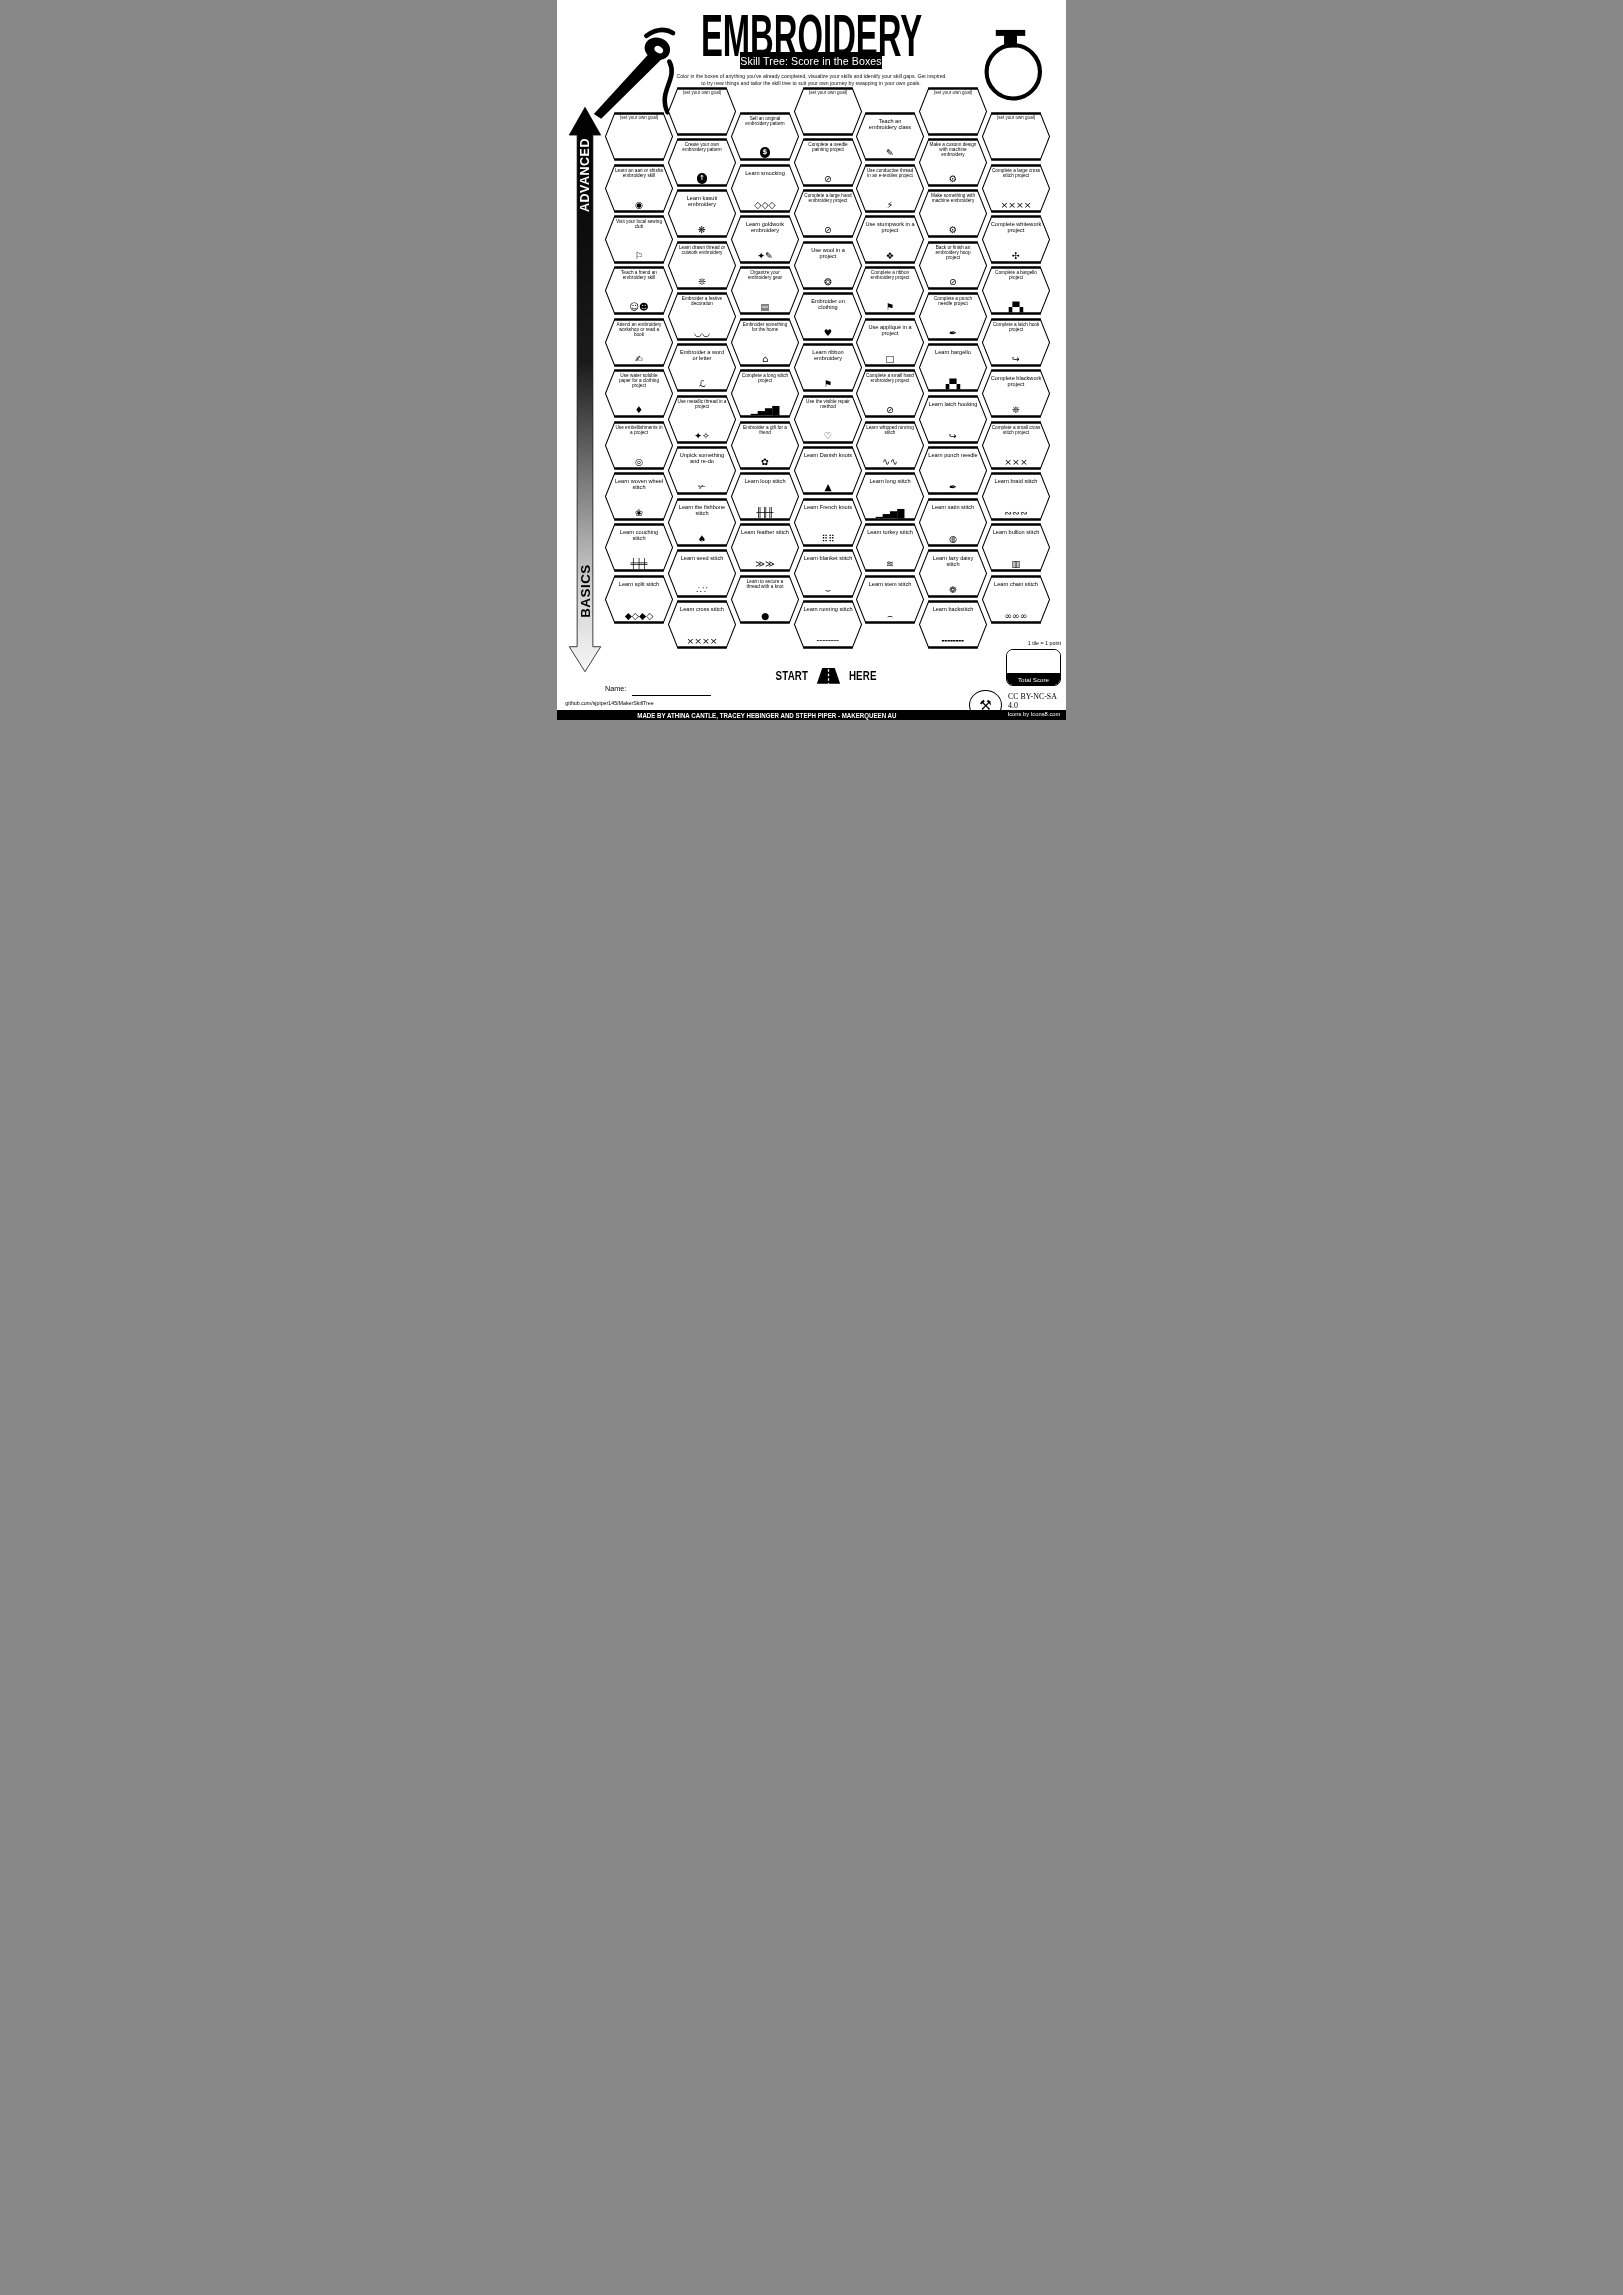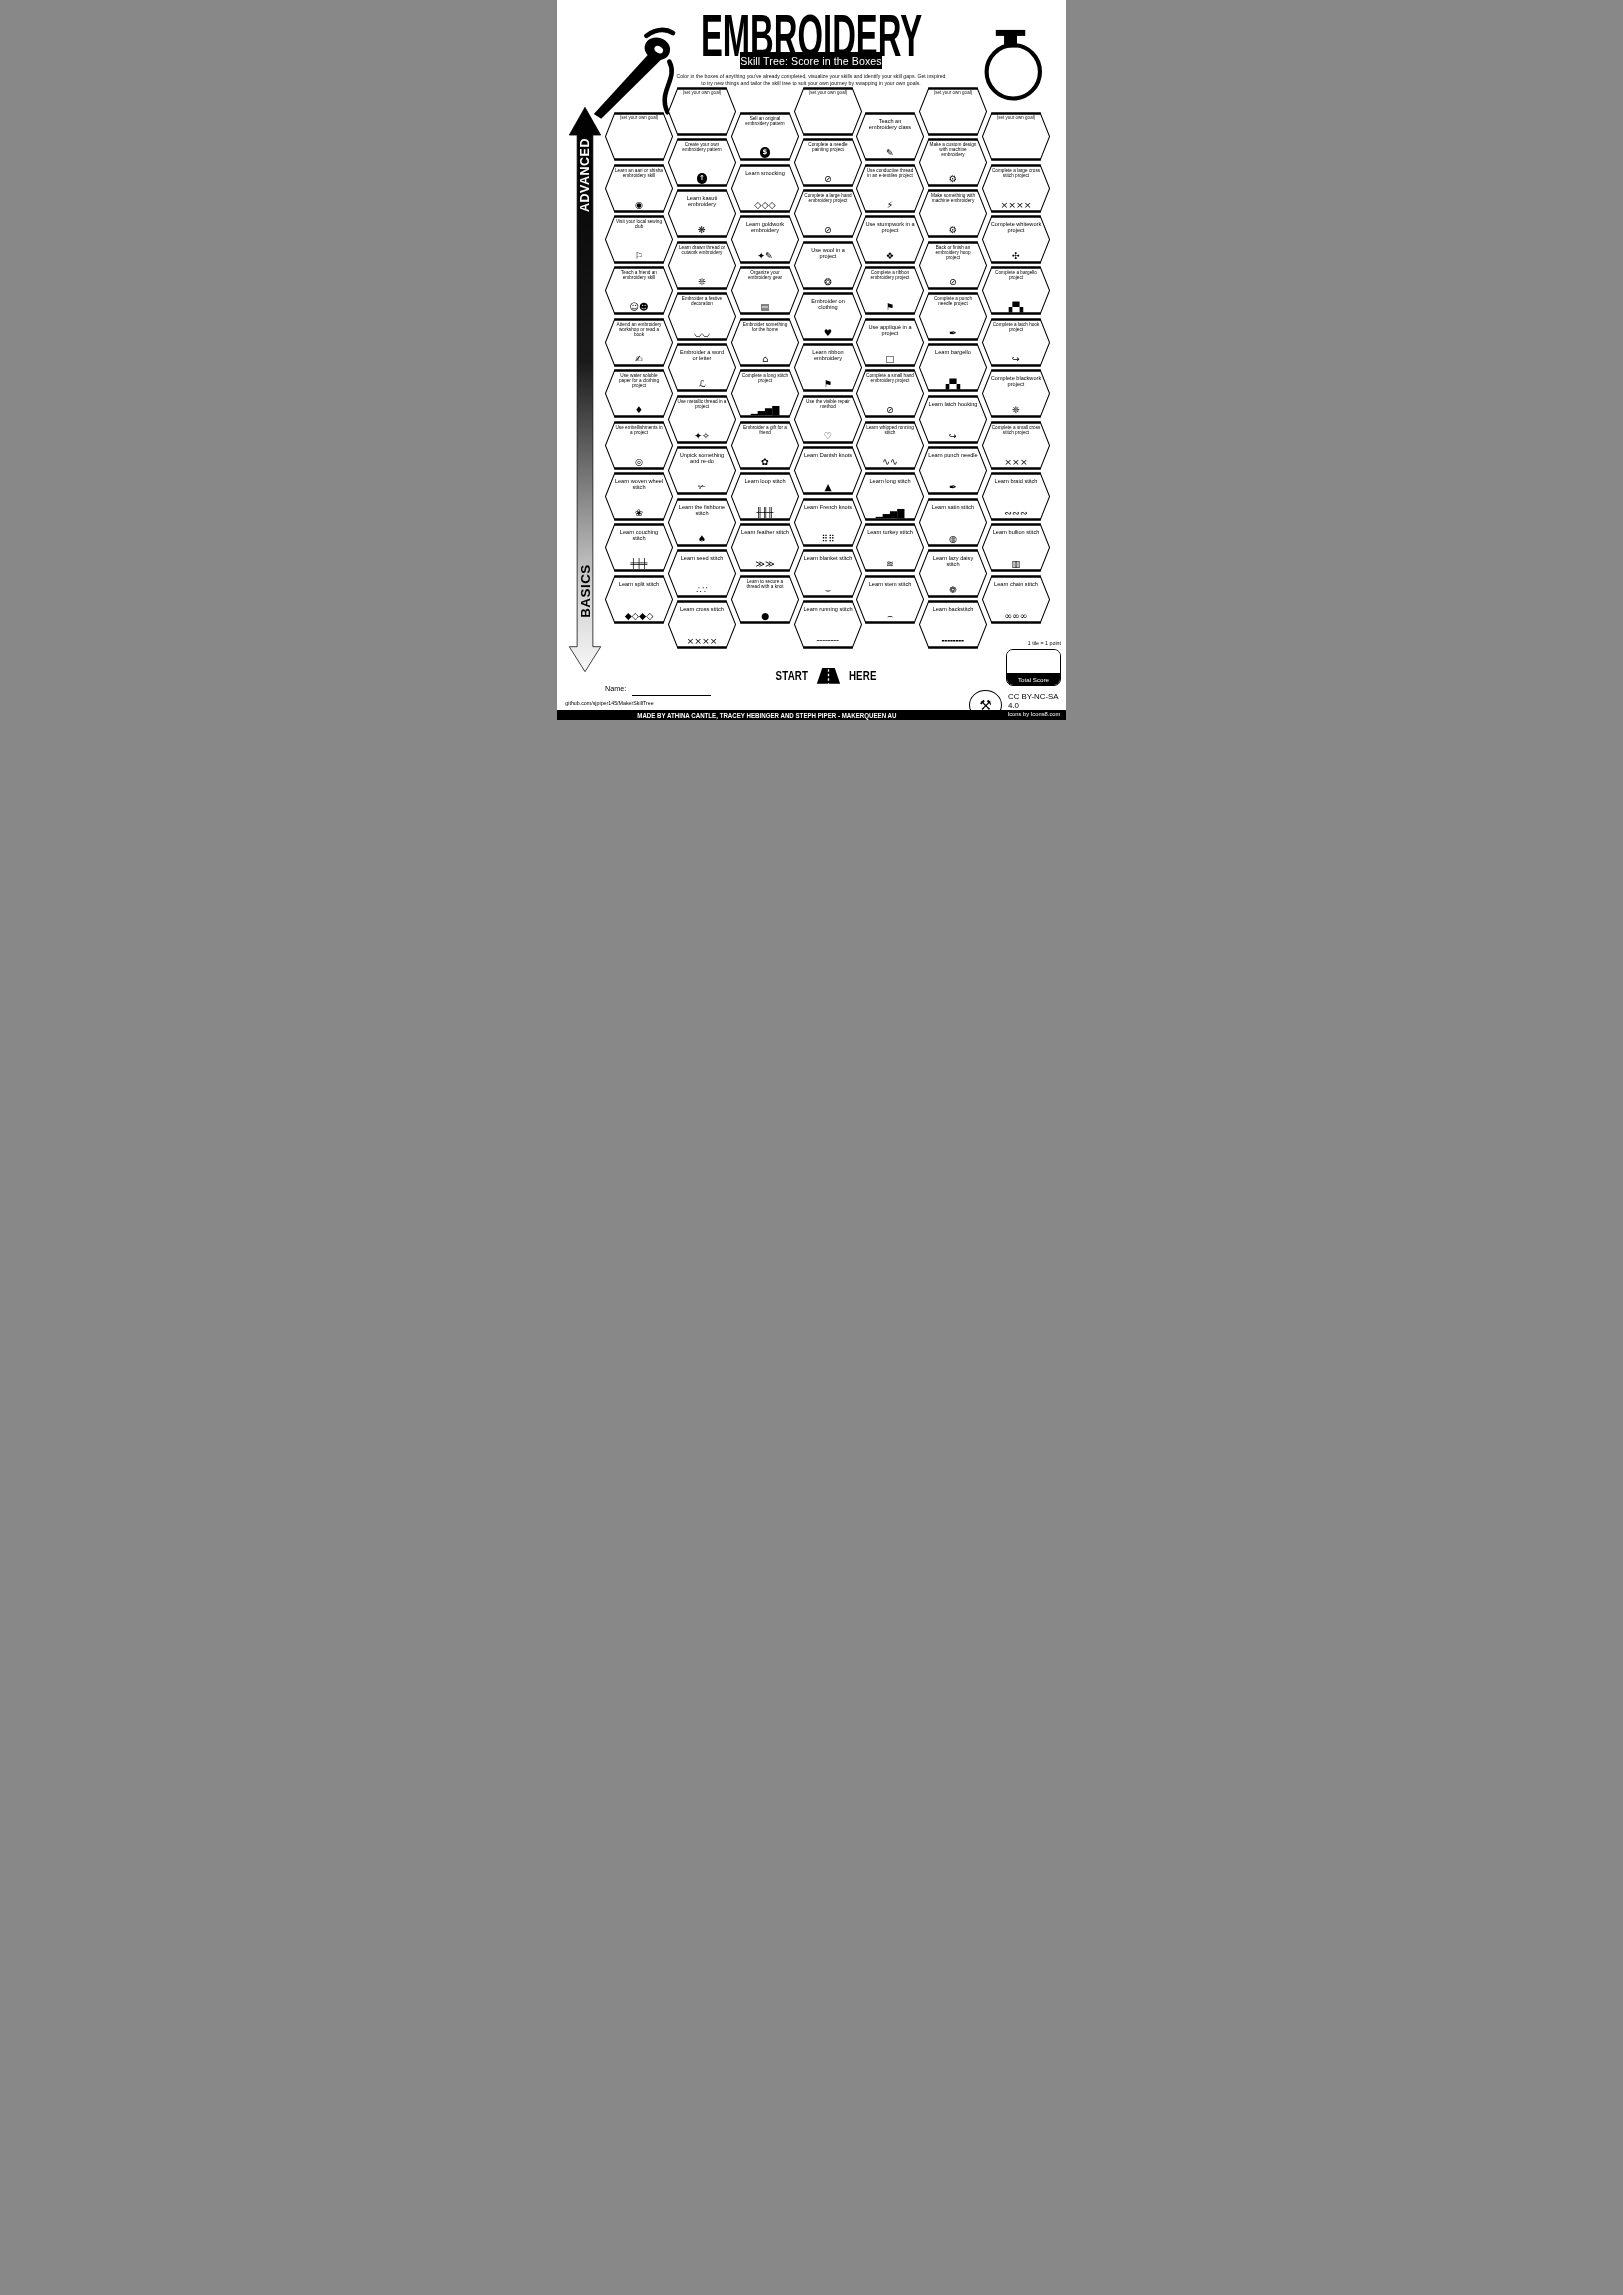--- a/index.html
+++ b/index.html
@@ -61,21 +61,21 @@
     display:flex; flex-direction:column; }
   #score-input { flex:1; background:#fff; }
   #score-strip { height:12px; background:#000; color:#fff; display:flex;
     align-items:center; justify-content:center; font-size:6.2px; }
   
   #footer-bar { position:absolute; left:0; top:710px; width:509px; height:10.2px; background:#000;
     display:flex; align-items:center; }
   #footer-credit { flex:1; text-align:center; color:#fff; font-size:6.7px; font-weight:bold;
     transform:scaleX(0.92); white-space:nowrap; padding-right:97px; }
   #icons-credit { position:absolute; right:5.6px; top:711px; color:#fff; font-size:5.8px; }
-  #license-text { position:absolute; left:451px; top:692px; font-size:7.9px; }
+  #license-text { position:absolute; left:451px; top:692px; font-size:7.9px;font-family:Liberation Serif, serif; }
   #maker-logo { position:absolute; left:412px; top:690px; width:33px; height:30px;
     border:0.9px solid #000; border-radius:50%; background:#fff; display:flex;
     align-items:center; justify-content:center; font-size:14px; font-family:"DejaVu Sans",sans-serif; }
 </style>
 </head>
 <body>
 
 <div id="page">
 
   <svg id="needle-icon" width="95" height="99" viewBox="0 0 205 215">

